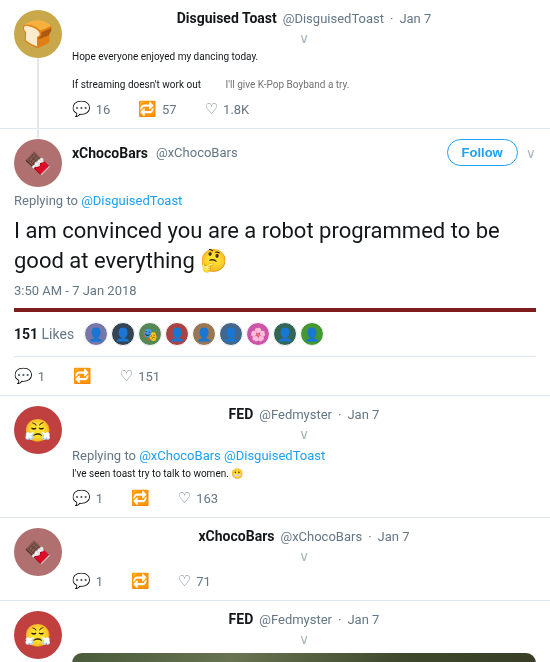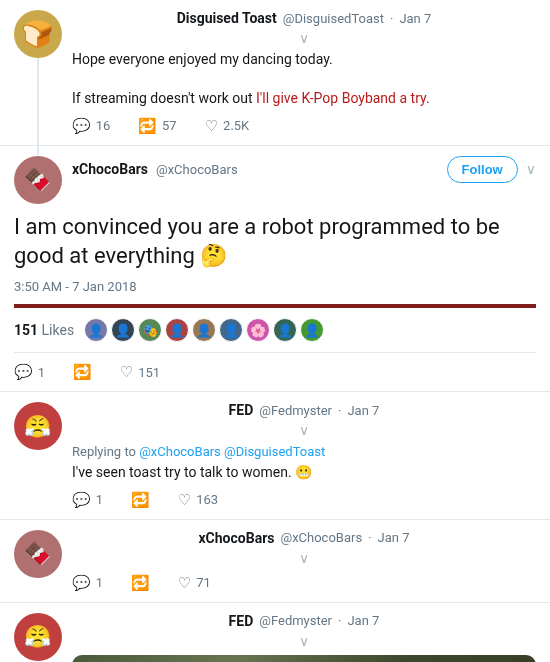--- a/index.html
+++ b/index.html
@@ -33,22 +33,22 @@
       align-items: center;
       justify-content: space-between;
       flex-wrap: wrap;
       gap: 4px;
       flex-direction: column;
     }
     .tweet-user-info { display: flex; align-items: center; gap: 6px; flex-wrap: wrap; }
     .display-name { font-weight: bold; font-size: 14px; color: #14171a; }
     .screen-name { color: #657786; font-size: 13px; }
     .tweet-date { color: #657786; font-size: 13px; }
-    .tweet-text { margin-top: 4px; font-size: 14px; line-height: 1.4; color: #14171a; }
-    .tweet-text a { color: #b91c1c; text-decoration: none; }
+    .tweet-text { margin-top: 4px; font-size: 10px; line-height: 1.4; color: #14171a; }
+    .tweet-text a { color: #737373; text-decoration: none; margin-left: 22px; }
     .tweet-actions {
       display: flex;
       gap: 28px;
       margin-top: 8px;
       color: #657786;
       font-size: 13px;
     }
     .tweet-action {
       display: flex;
       align-items: center;
@@ -179,21 +179,21 @@
       <span class="tweet-action">
         <span style="font-size:15px;">💬</span>
         <span>16</span>
       </span>
       <span class="tweet-action">
         <span style="font-size:15px;">🔁</span>
         <span>57</span>
       </span>
       <span class="tweet-action like">
         <span style="font-size:15px;">♡</span>
-        <span>2.5K</span>
+        <span>1.8K</span>
       </span>
     </div>
   </div>
 </div>
 
 <div class="featured-tweet">
   <div class="featured-header">
     <div class="avatar" style="background:#b07070; font-size:22px; width:48px; height:48px; flex-shrink:0;">
       🍫
     </div>
@@ -202,20 +202,23 @@
         <div class="featured-user-info">
           <span class="display-name">xChocoBars</span>
           <span class="screen-name">@xChocoBars</span>
         </div>
         <div style="display:flex;align-items:center;gap:8px;">
           <button class="follow-btn">Follow</button>
           <span class="chevron-down">∨</span>
         </div>
       </div>
     </div>
+  </div>
+  <div class="replying-to">
+    Replying to <a href="#">@DisguisedToast</a>
   </div>
   <div class="featured-text">I am convinced you are a robot programmed to be good at everything 🤔</div>
   <div class="featured-timestamp">3:50 AM - 7 Jan 2018</div>
   <div class="likes-bar">
     <span class="likes-count">
       <span>151</span> Likes
     </span>
     <div class="like-avatars">
       <div class="like-avatar" style="background:#7777aa;">👤</div>
       <div class="like-avatar" style="background:#334455;">👤</div>

